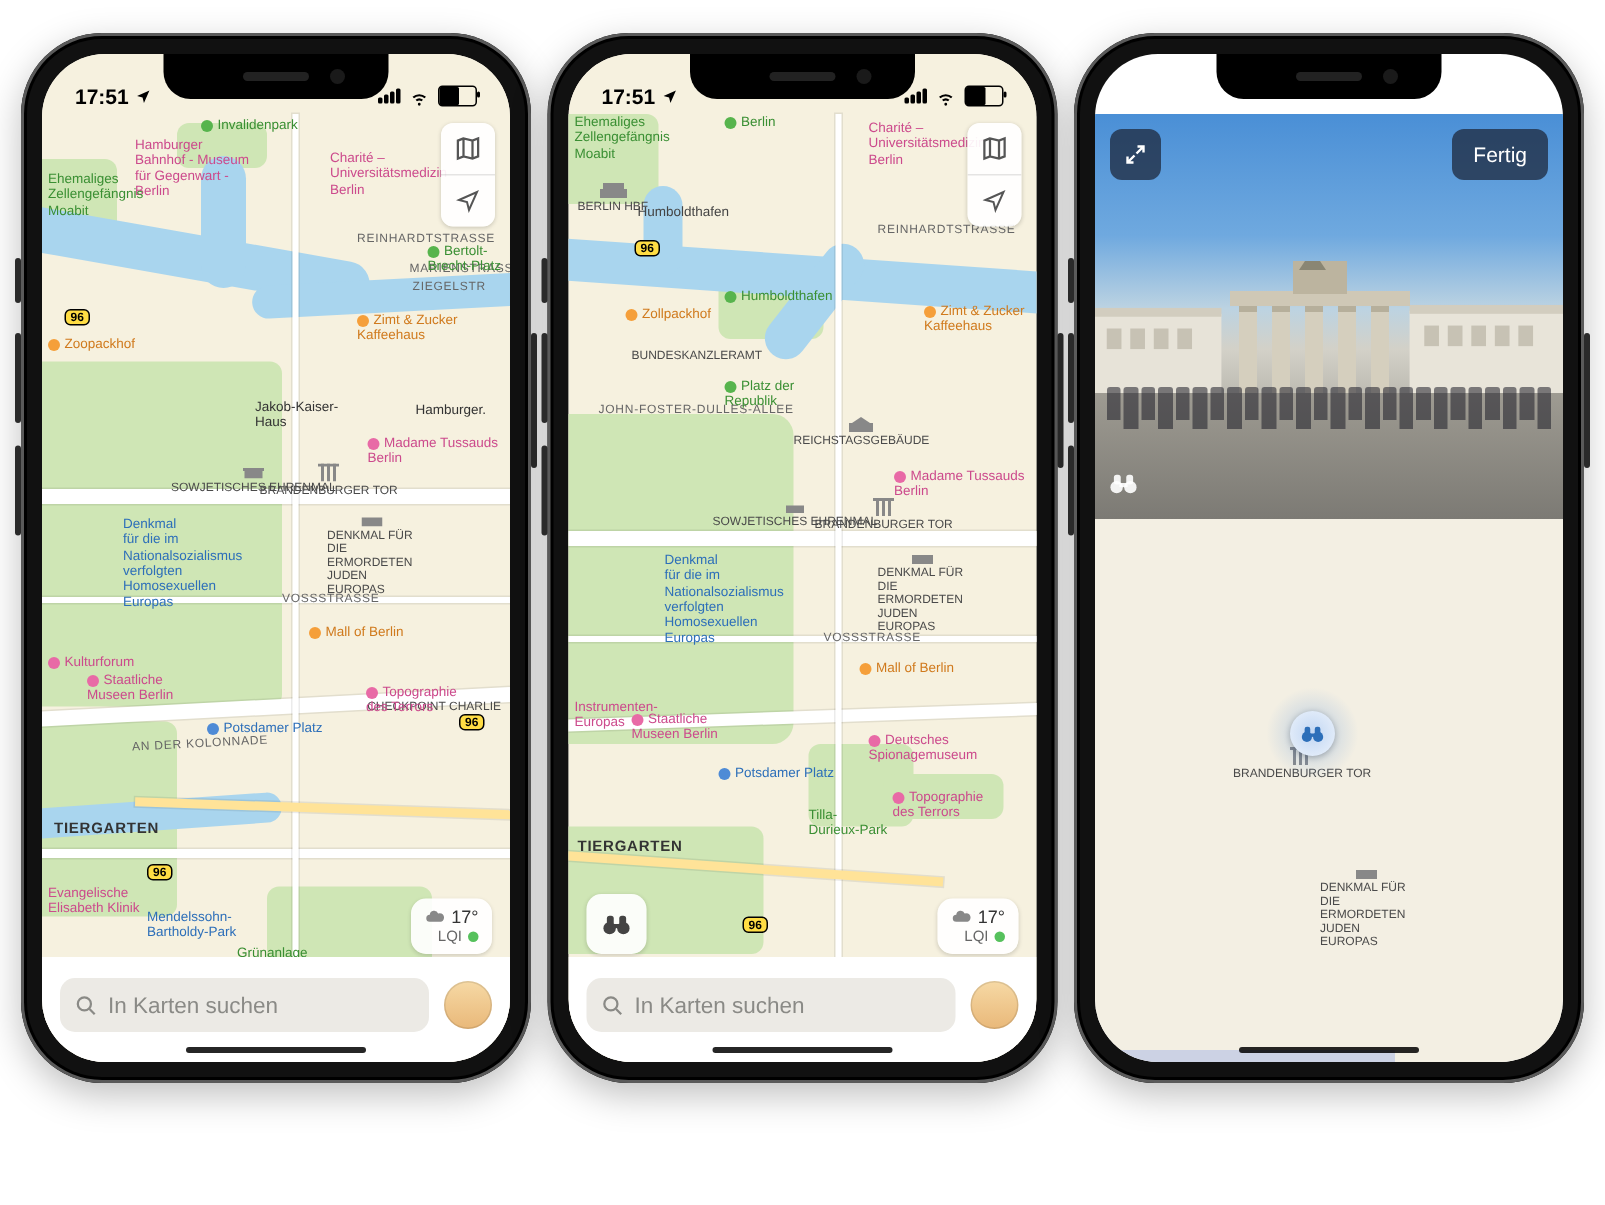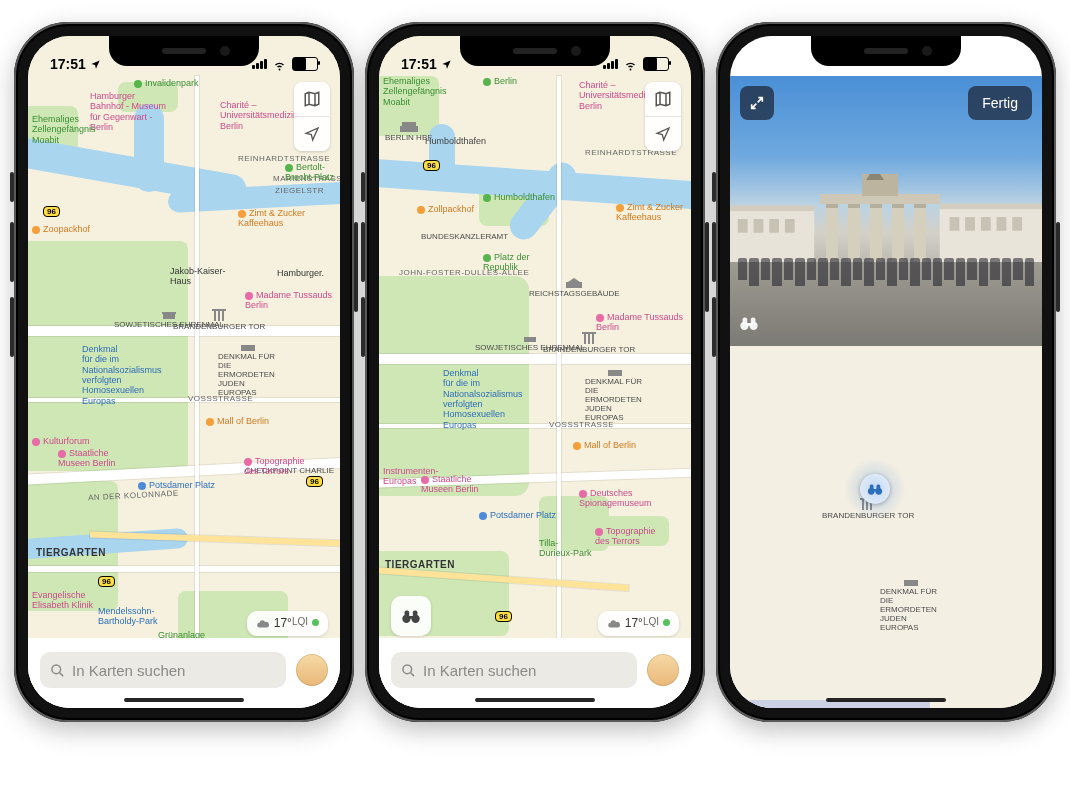--- a/index.html
+++ b/index.html
@@ -51,21 +51,21 @@
   .shield{position:absolute;background:#ffdd44;border:1px solid #000;border-radius:4px;
           font-size:8px;font-weight:700;padding:0 3px;color:#000}
 
   .topbtns{position:absolute;top:46px;right:10px;width:36px;background:rgba(255,255,255,.92);
            border-radius:8px;box-shadow:0 1px 3px rgba(0,0,0,.18);z-index:30;overflow:hidden}
   .topbtns .tb{height:34px;display:flex;align-items:center;justify-content:center;color:#555}
   .topbtns .tb + .tb{border-top:1px solid rgba(0,0,0,.1)}
 
   .weather{position:absolute;right:12px;bottom:72px;background:rgba(255,255,255,.92);border-radius:10px;
            padding:5px 9px;font-size:12px;color:#333;box-shadow:0 1px 3px rgba(0,0,0,.15);z-index:30;
-           display:flex;flex-direction:row;align-items:flex-start;line-height:1.25}
+           display:flex;flex-direction:column;align-items:flex-end;line-height:1.25}
   .weather .row{display:flex;align-items:center;gap:4px}
   .weather .lqi{font-size:10px;color:#666;display:flex;align-items:center;gap:4px}
   .lqidot{width:7px;height:7px;border-radius:50%;background:#56c15c}
 
   .bino{position:absolute;left:12px;bottom:72px;width:40px;height:40px;background:rgba(255,255,255,.92);
         border-radius:10px;box-shadow:0 1px 3px rgba(0,0,0,.15);display:flex;align-items:center;
         justify-content:center;z-index:30;color:#444}
 
   .searchbar{position:absolute;left:0;right:0;bottom:0;height:64px;background:#fff;z-index:35;
              display:flex;align-items:center;padding:0 12px 6px;gap:10px}

